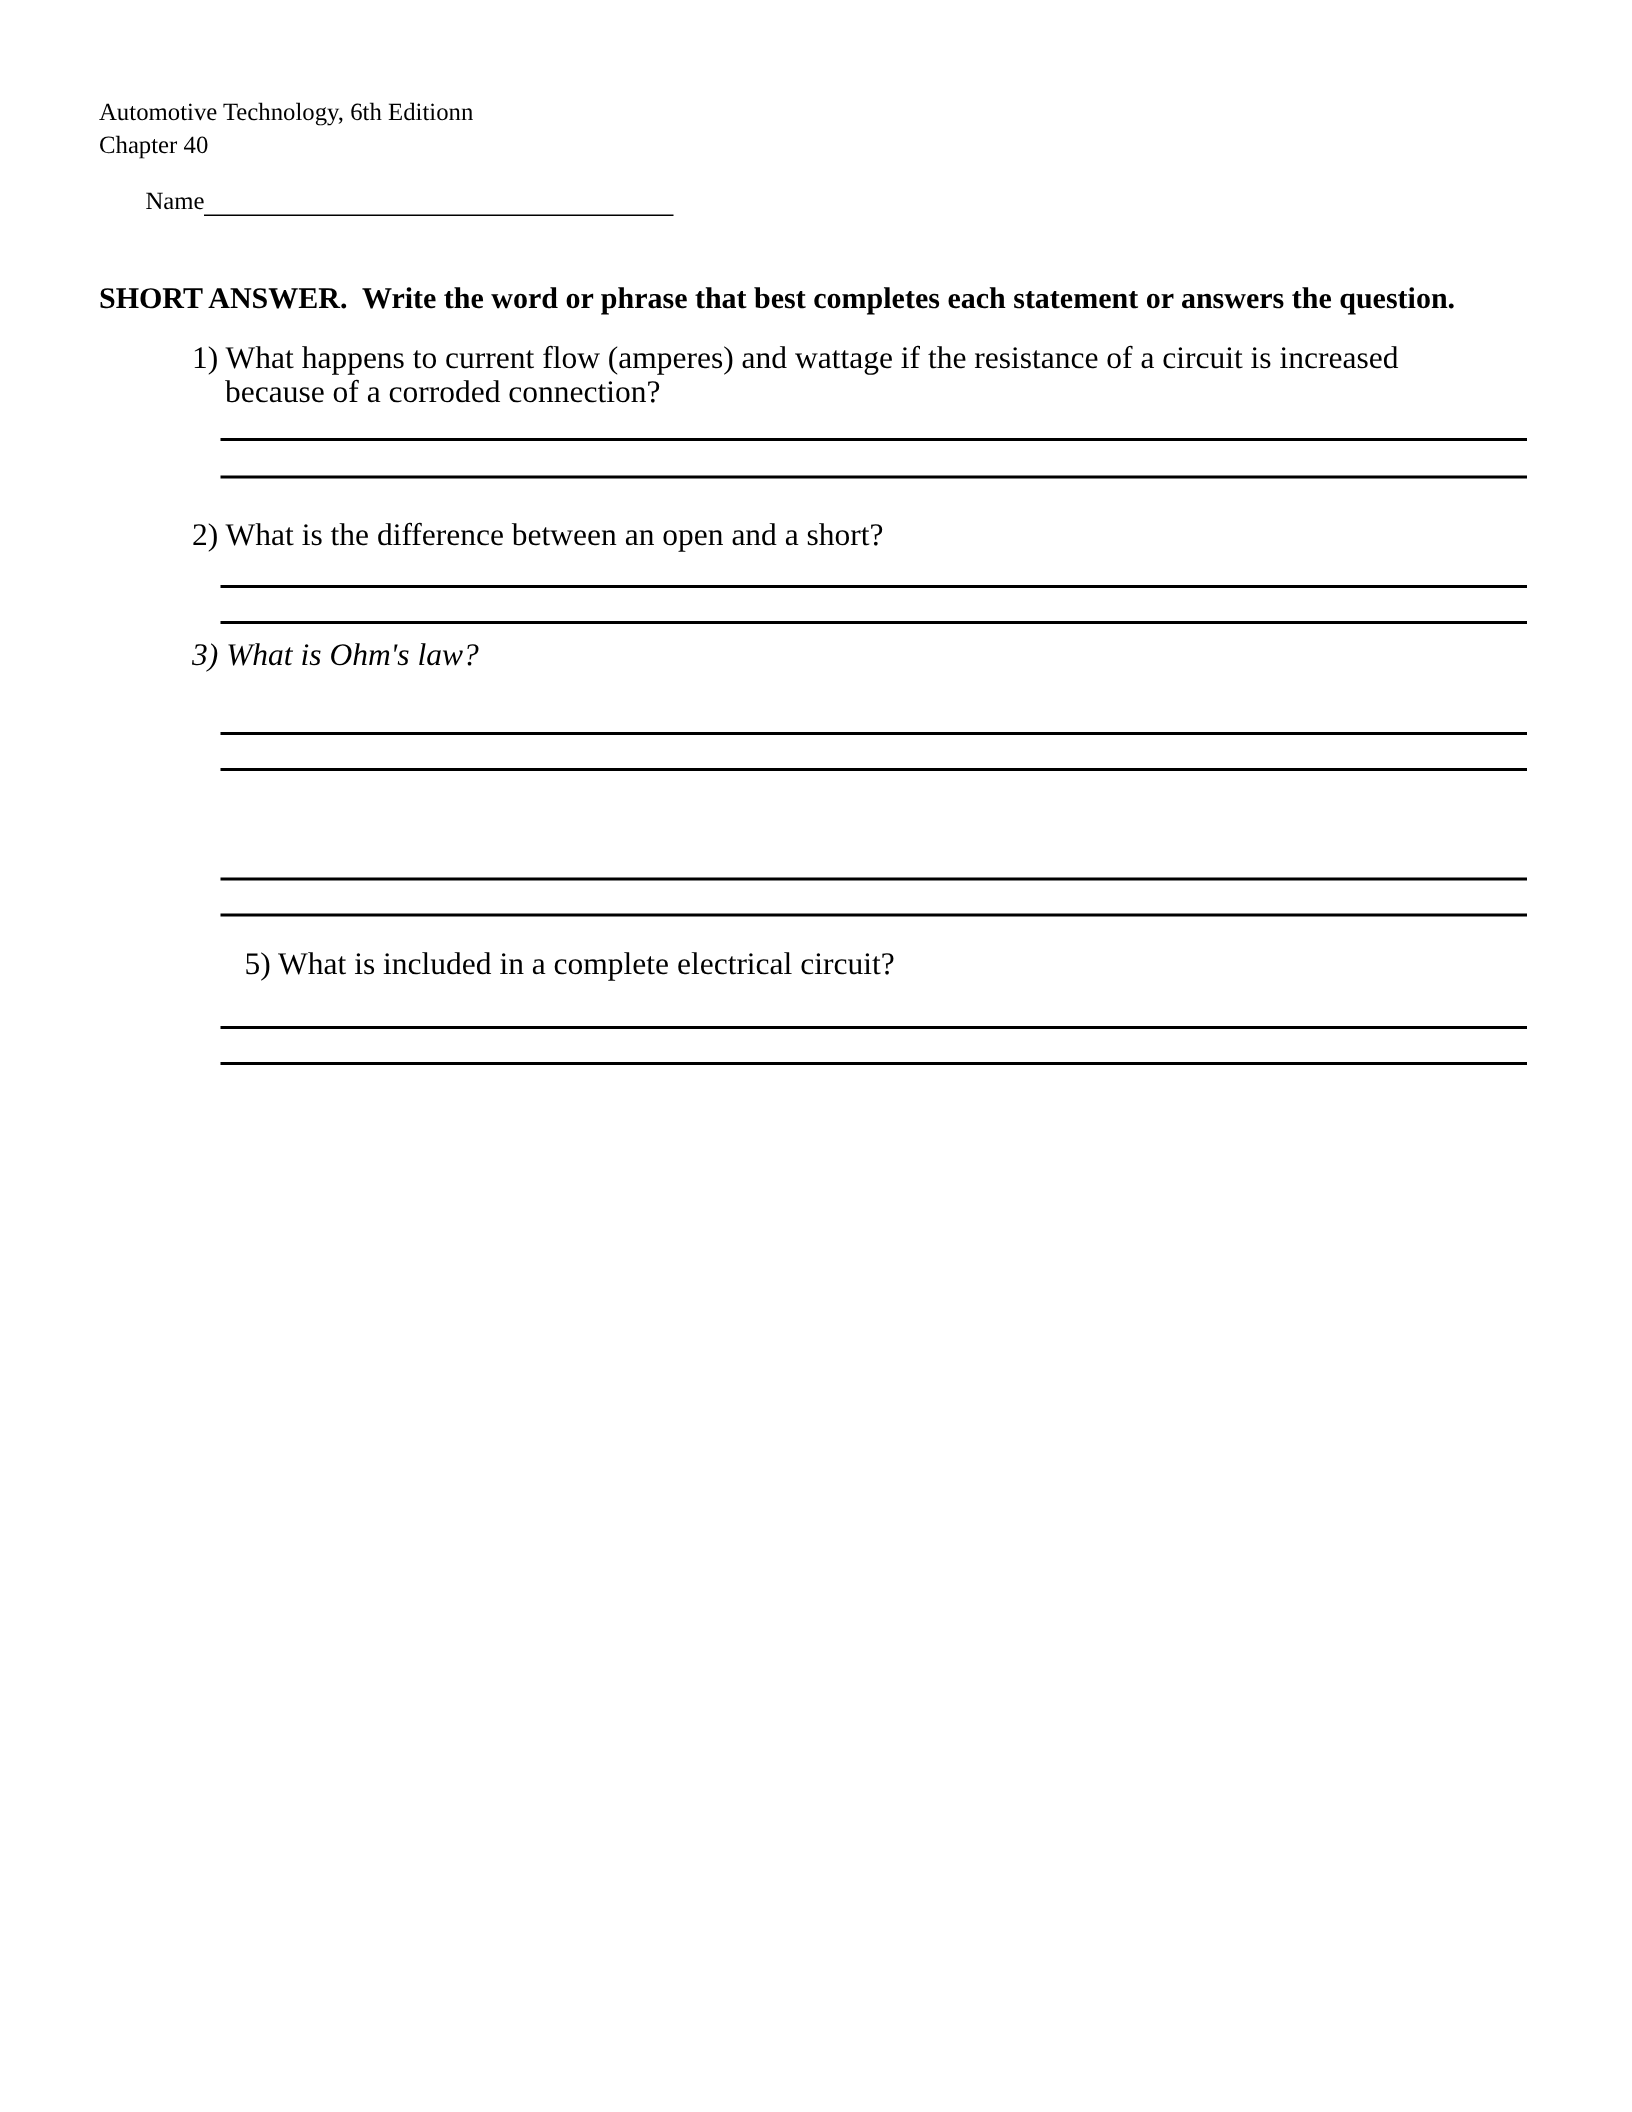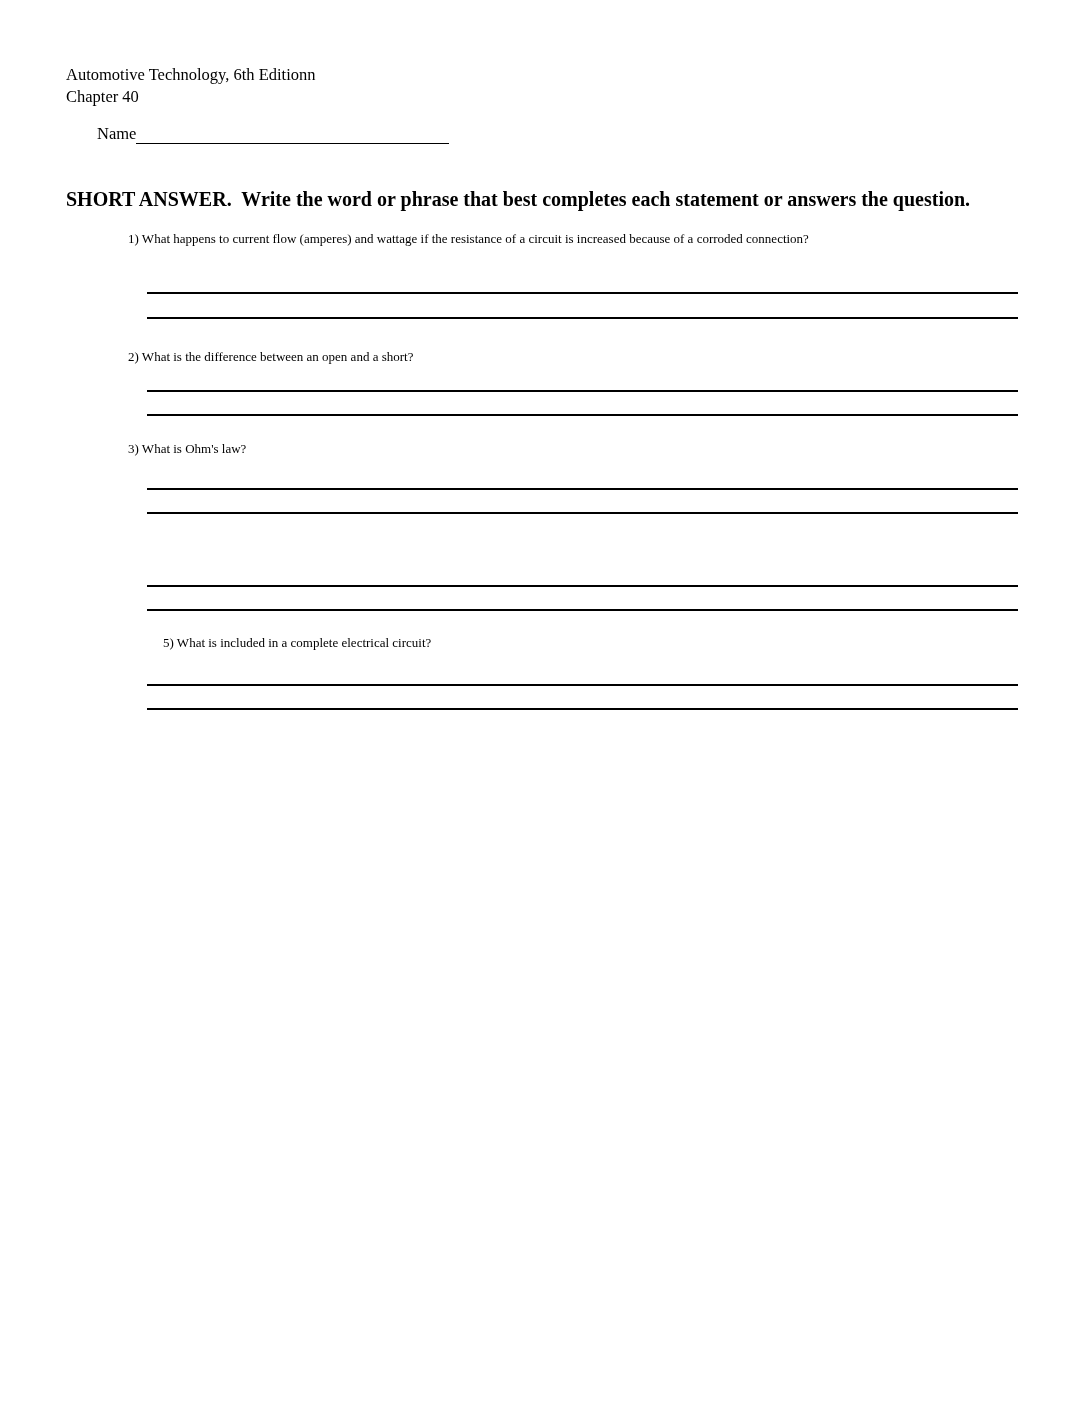--- a/index.html
+++ b/index.html
@@ -43,28 +43,28 @@
     left: 66px;
     top: 188px;
     font-size: 20px;
     font-weight: bold;
     white-space: pre-wrap;
   }
   .question {
     position: absolute;
     left: 128px;
     width: 835px;
-    font-size: 13px;
+    font-size: 21px;
     line-height: 23px;
     padding-left: 22px;
     text-indent: -22px;
   }
   .q1 { top: 227px; }
   .q2 { top: 345px; }
-  .q3 { top: 437px; }
+  .q3 { top: 425px; font-style: italic; }
   .q4 { top: 541px; }
   .q5 { top: 631px; margin-left: 35px; }
   .answer-line {
     position: absolute;
     left: 147px;
     width: 871px;
     height: 0;
     border-top: 2px solid #000;
   }
   .l1a { top: 292px; }

